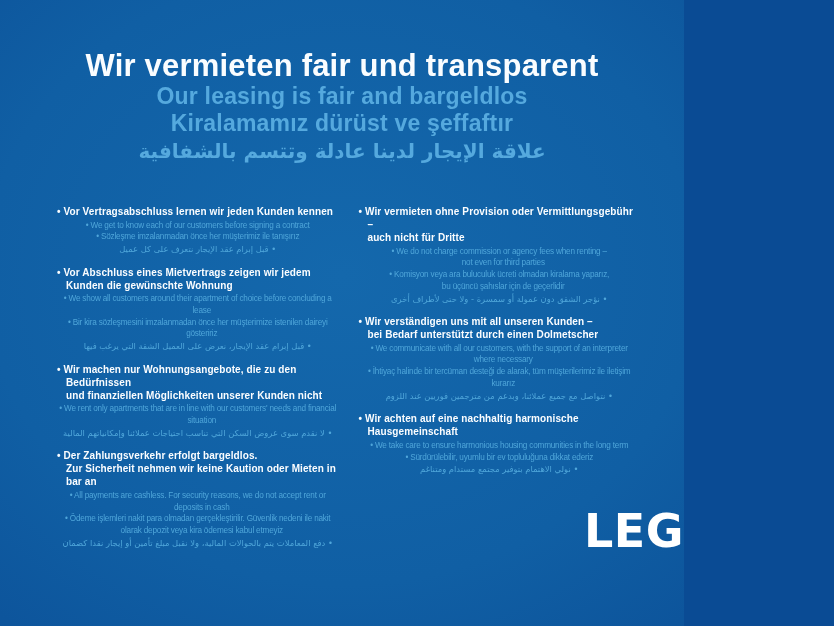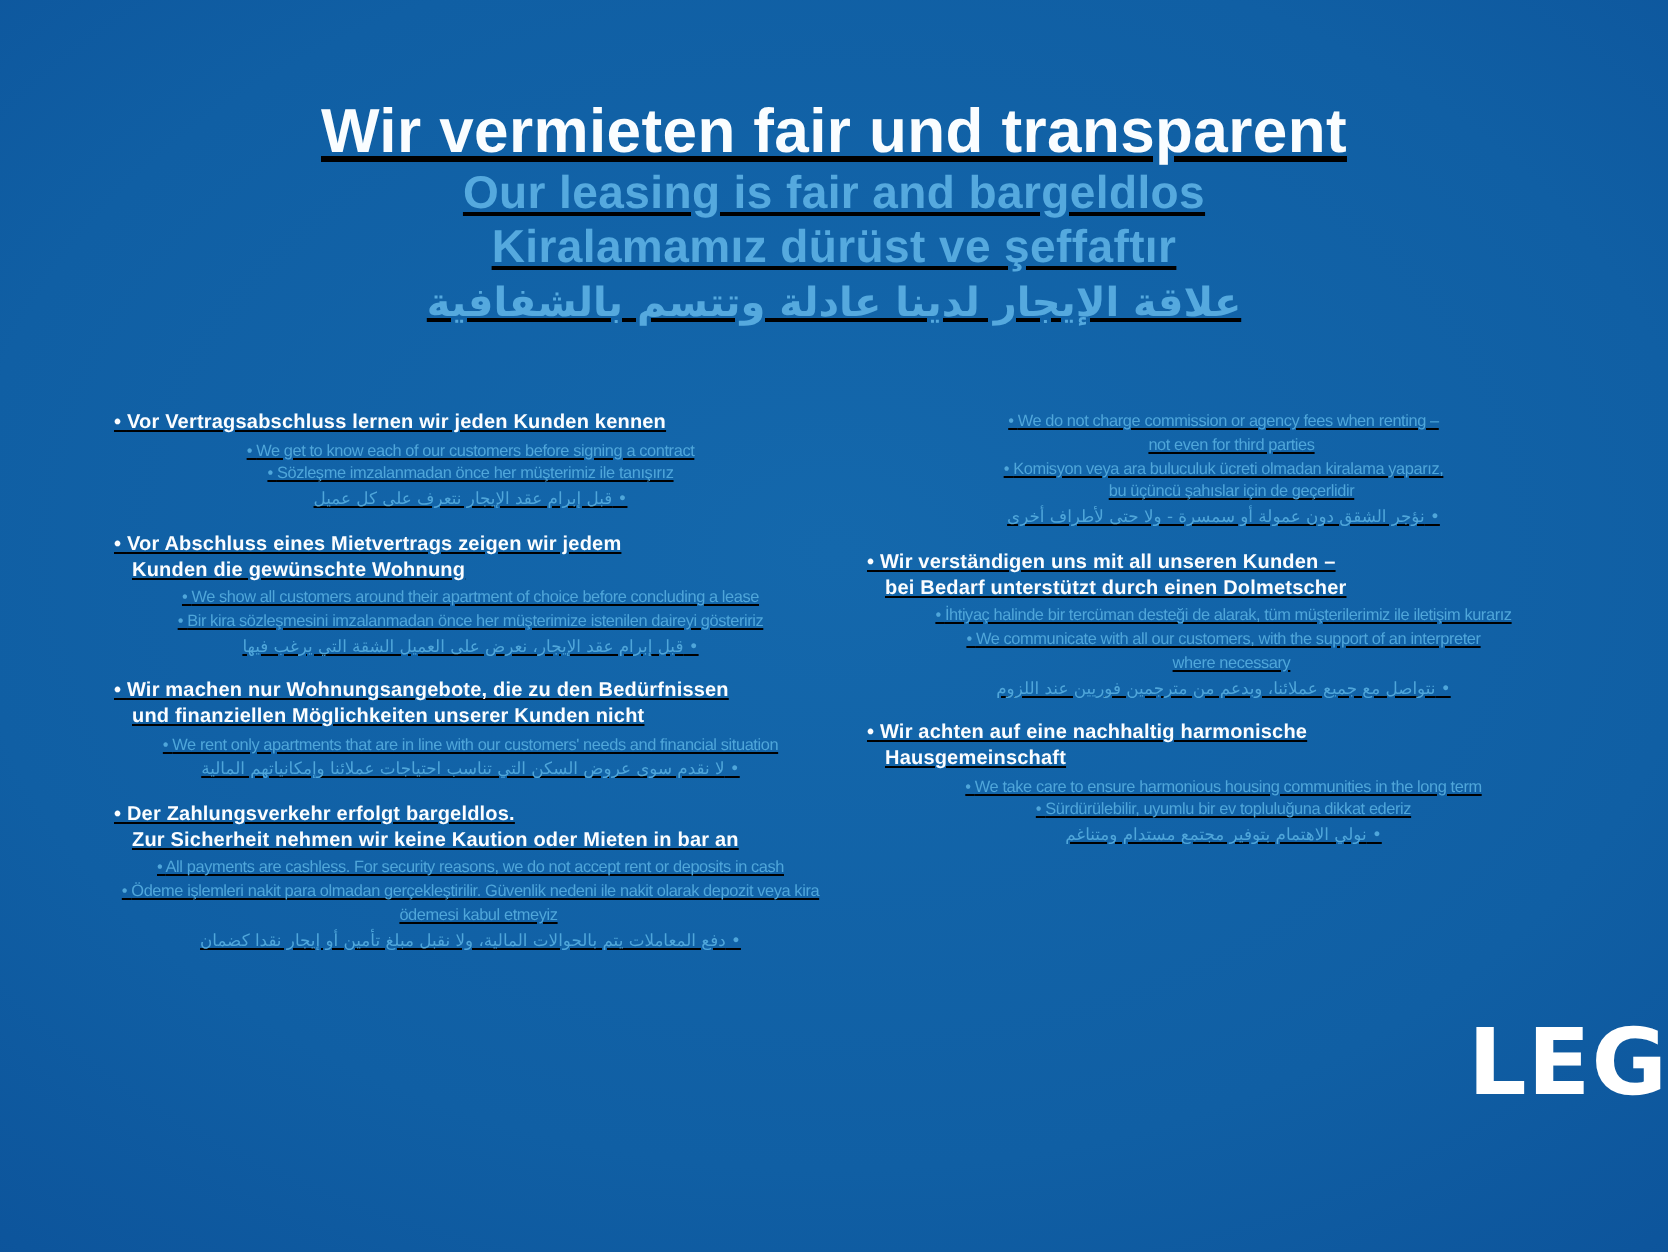--- a/index.html
+++ b/index.html
@@ -2,26 +2,25 @@
 <html><head>
 <meta charset="utf-8">
 <style>
   html, body {
     margin: 0;
     padding: 0;
     background: #0a4b94;
   }
   .poster {
     position: relative;
-    width: 834px;
+    width: 684px;
     height: 626px;
     overflow: hidden;
     font-family: "Liberation Sans", sans-serif;
     background: radial-gradient(100% 95% at 50% 44%, #1468ac 0%, #105fa4 52%, #0a4b94 100%);
-    text-decoration: underline;
   }
   header { text-align: center; padding-top: 48px; }
   .t-de {
     font-size: 31px;
     font-weight: bold;
     color: #fafdff;
     line-height: 35px;
     letter-spacing: 0.2px;
   }
   .t-sub {
@@ -140,33 +139,35 @@
         <div class="sub">All payments are cashless. For security reasons, we do not accept rent or deposits in cash</div>
         <div class="sub">Ödeme işlemleri nakit para olmadan gerçekleştirilir. Güvenlik nedeni ile nakit olarak depozit veya kira ödemesi kabul etmeyiz</div>
         <div class="sub ar">دفع المعاملات يتم بالحوالات المالية، ولا نقبل مبلغ تأمين أو إيجار نقدا كضمان</div>
       </div>
 
     </section>
 
     <section class="col">
 
       <div class="block">
+        <div class="de">Wir vermieten ohne Provision oder Vermittlungsgebühr –
+auch nicht für Dritte</div>
         <div class="sub">We do not charge commission or agency fees when renting –
 not even for third parties</div>
         <div class="sub">Komisyon veya ara buluculuk ücreti olmadan kiralama yaparız,
 bu üçüncü şahıslar için de geçerlidir</div>
         <div class="sub ar">نؤجر الشقق دون عمولة أو سمسرة - ولا حتى لأطراف أخرى</div>
       </div>
 
       <div class="block">
         <div class="de">Wir verständigen uns mit all unseren Kunden –
 bei Bedarf unterstützt durch einen Dolmetscher</div>
-        <div class="sub">İhtiyaç halinde bir tercüman desteği de alarak, tüm müşterilerimiz ile iletişim kurarız</div>
         <div class="sub">We communicate with all our customers, with the support of an interpreter
 where necessary</div>
+        <div class="sub">İhtiyaç halinde bir tercüman desteği de alarak, tüm müşterilerimiz ile iletişim kurarız</div>
         <div class="sub ar">نتواصل مع جميع عملائنا، وبدعم من مترجمين فوريين عند اللزوم</div>
       </div>
 
       <div class="block">
         <div class="de">Wir achten auf eine nachhaltig harmonische
 Hausgemeinschaft</div>
         <div class="sub">We take care to ensure harmonious housing communities in the long term</div>
         <div class="sub">Sürdürülebilir, uyumlu bir ev topluluğuna dikkat ederiz</div>
         <div class="sub ar">نولي الاهتمام بتوفير مجتمع مستدام ومتناغم</div>
       </div>

